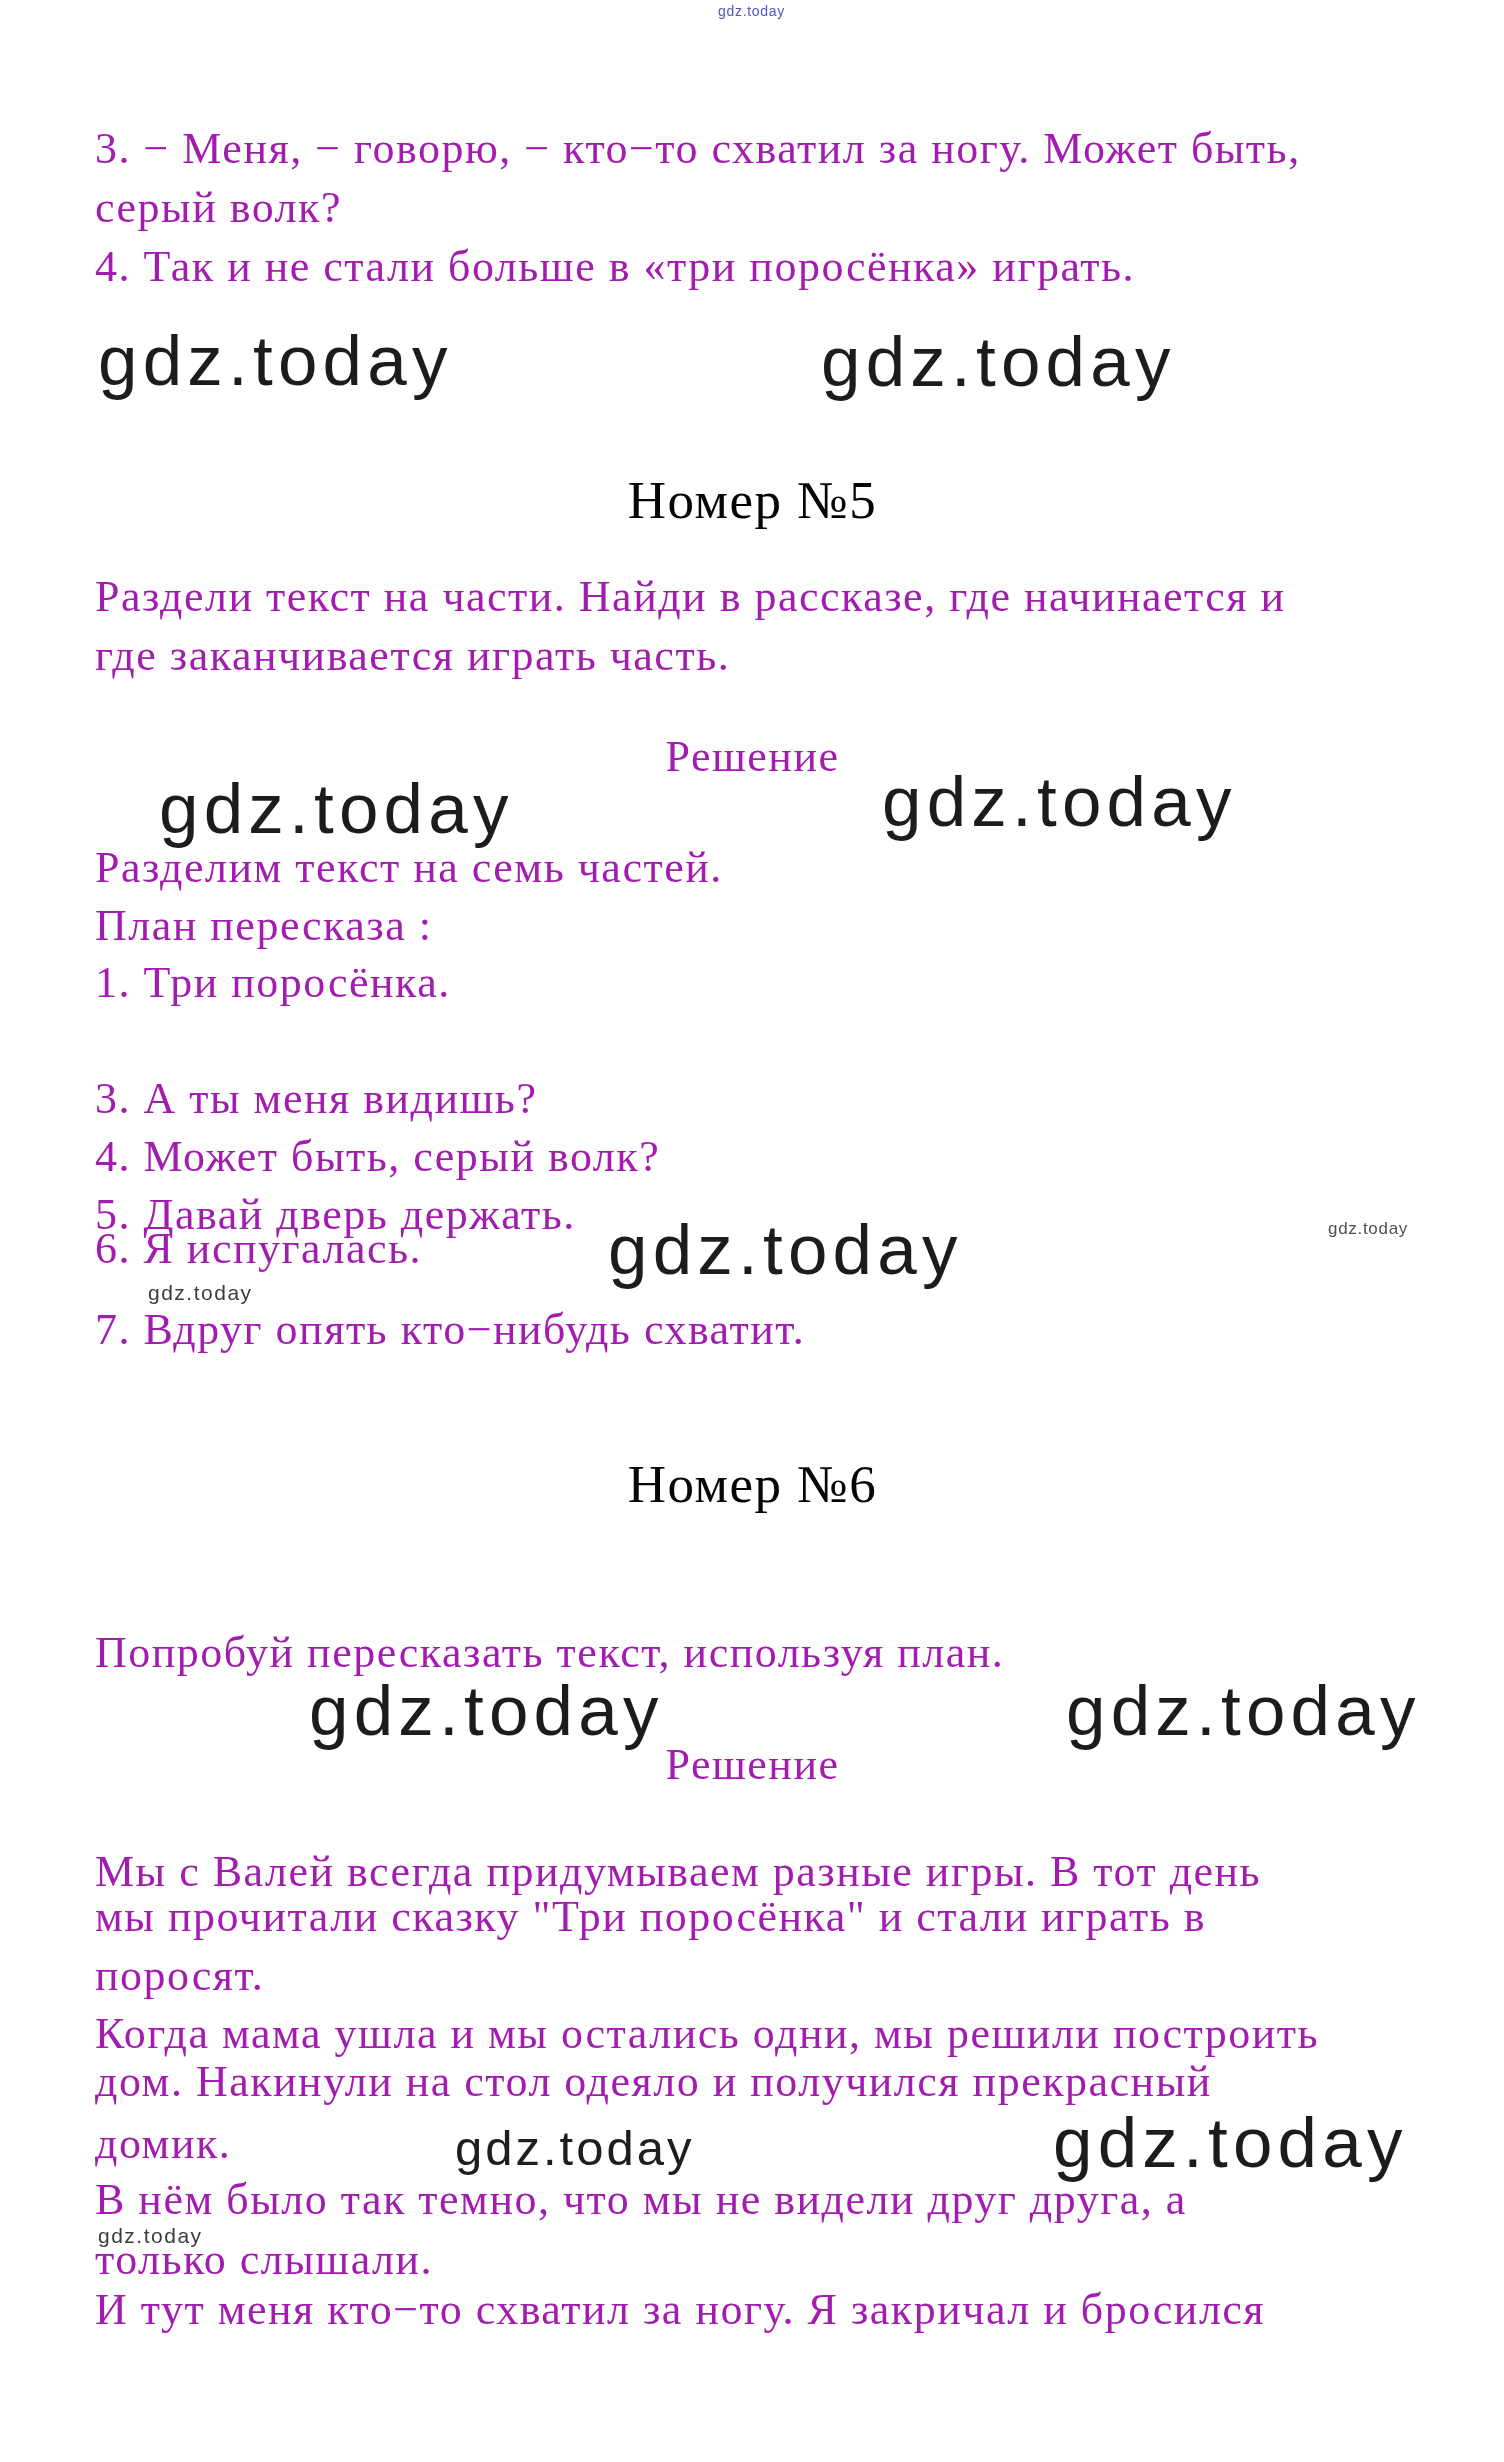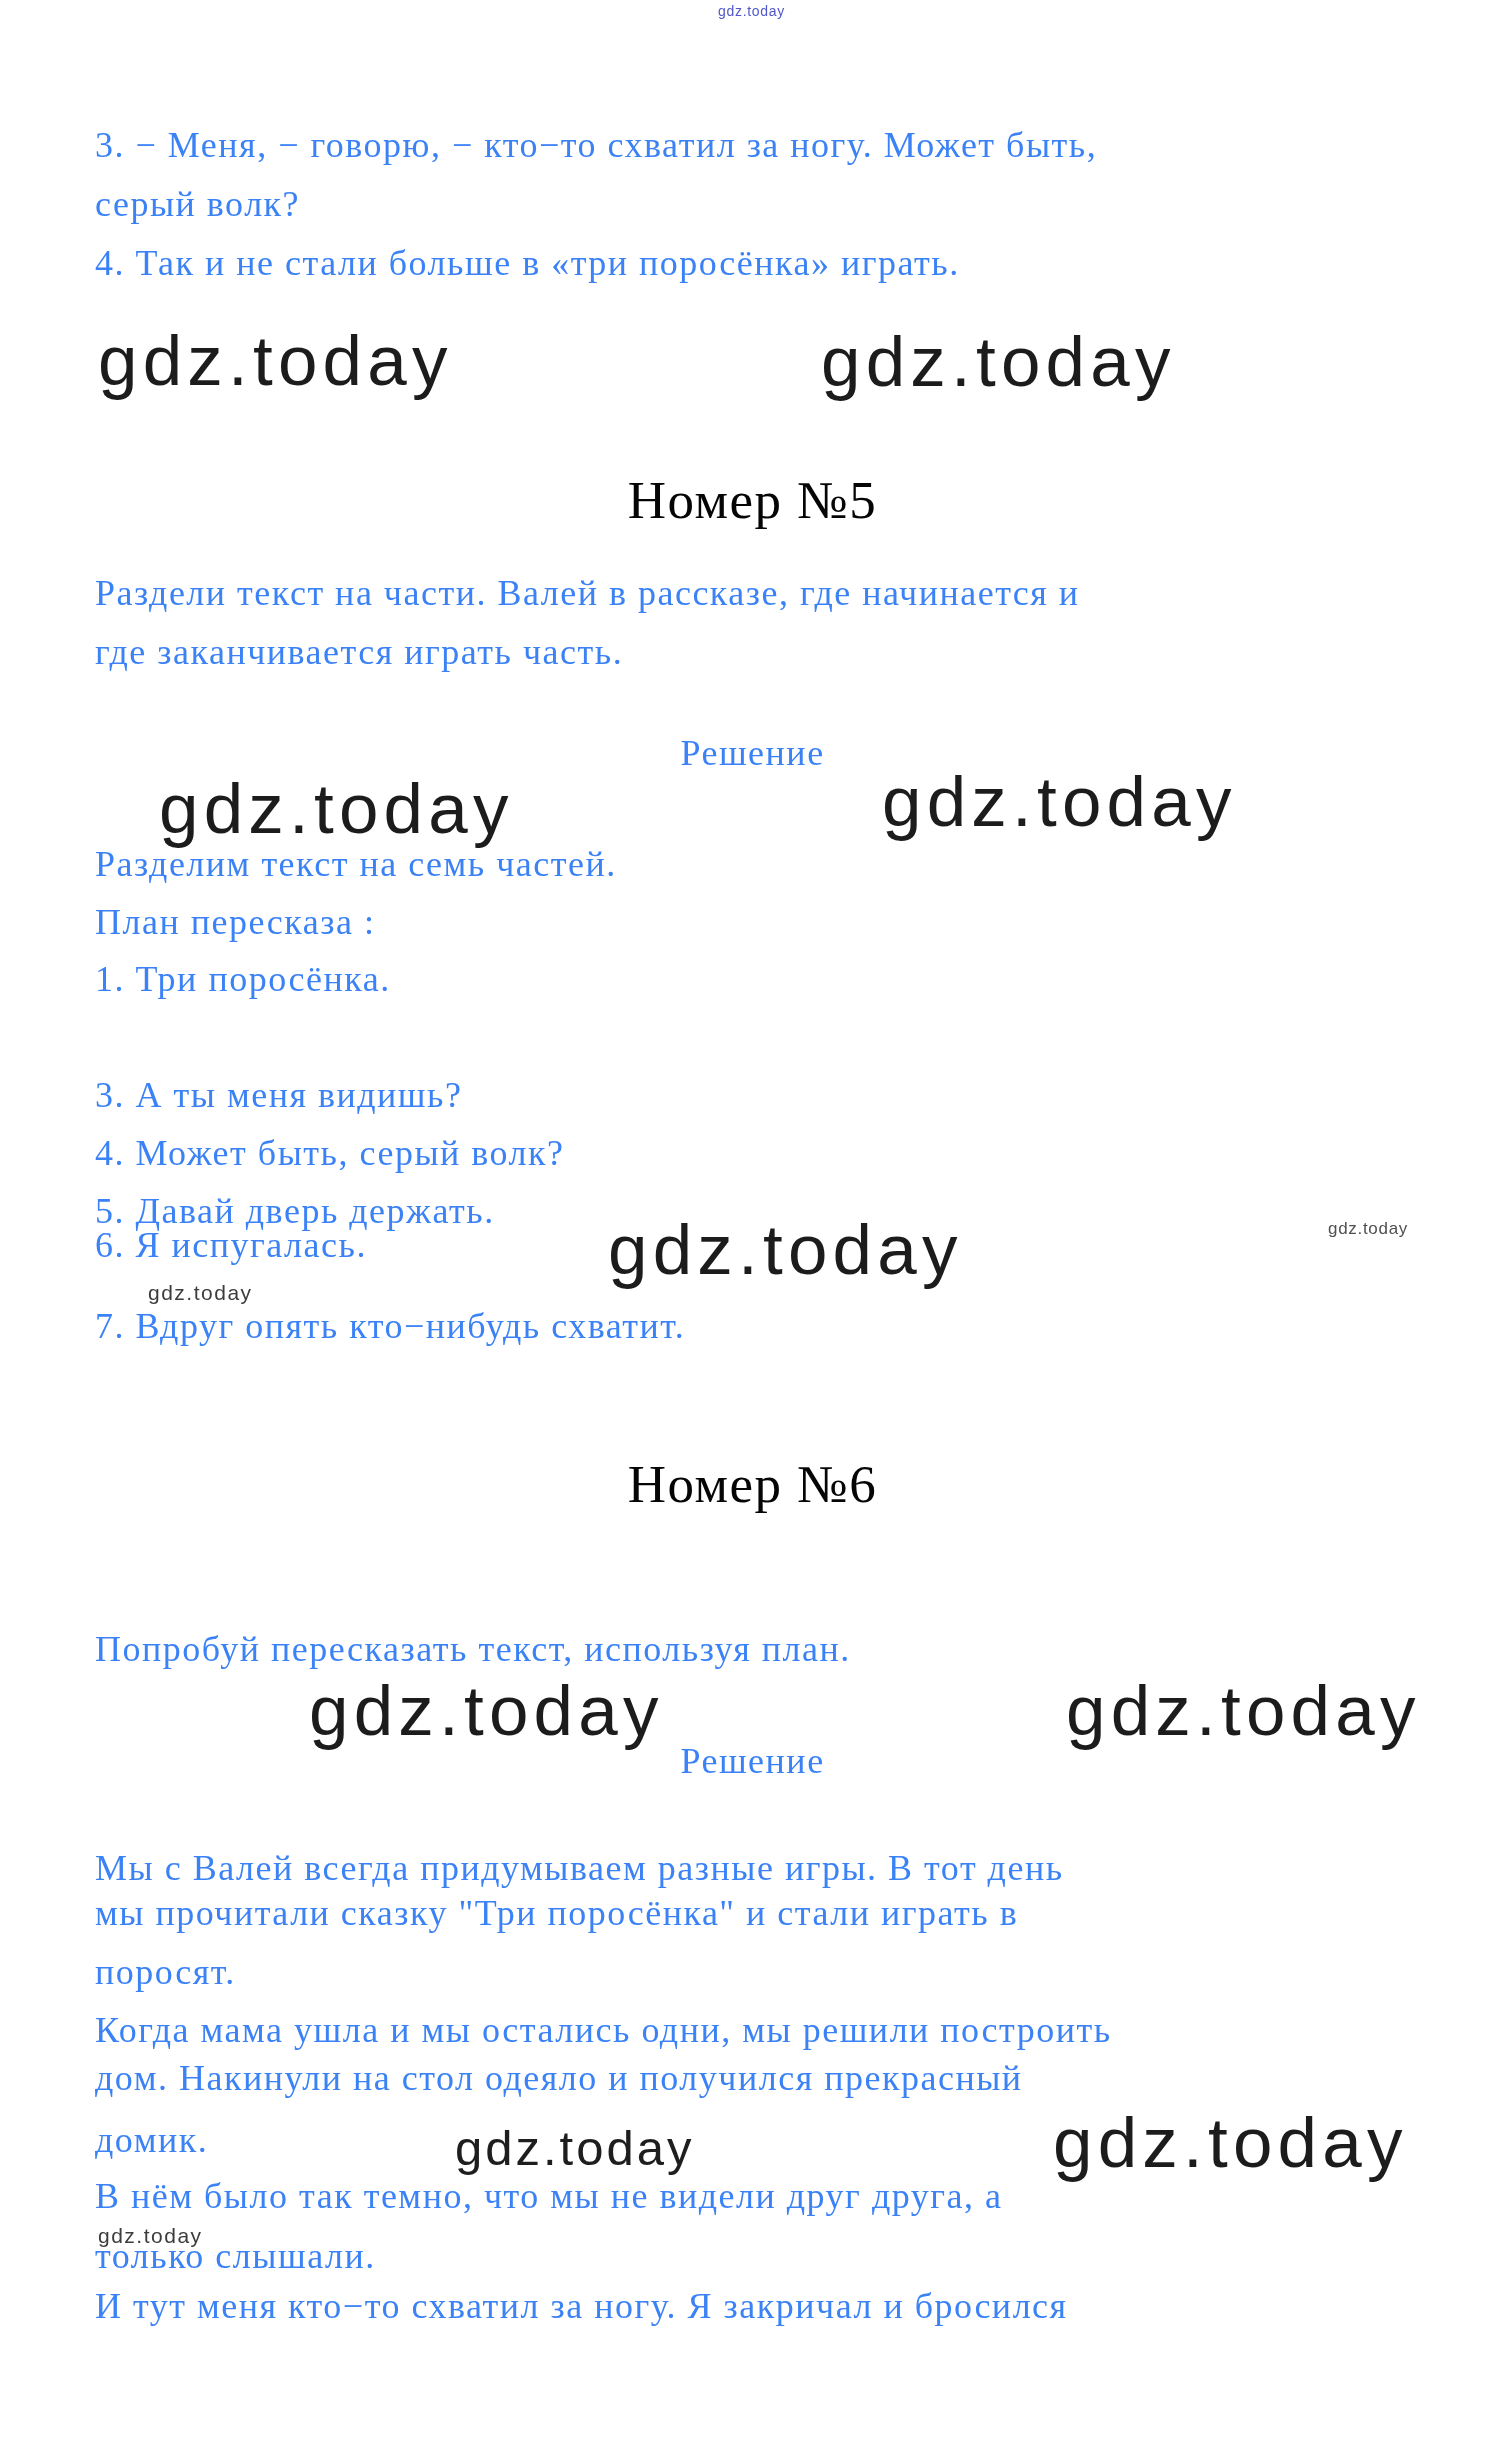--- a/index.html
+++ b/index.html
@@ -9,24 +9,24 @@
     height:2462px;
     margin:0 auto;
     background:#ffffff;
     overflow:hidden;
     font-family:"Liberation Serif","DejaVu Serif",serif;
   }
   .line{
     position:absolute;
     left:95px;
     white-space:nowrap;
-    font-size:36px;
+    font-size:44px;
     line-height:1;
     letter-spacing:1.5px;
-    color:#3b82f6;
+    color:#a21caf;
   }
   .centered{
     left:0;
     width:100%;
     text-align:center;
   }
   .h{
     position:absolute;
     left:0;
     width:100%;
@@ -58,21 +58,21 @@
   <div class="wm wm-top" style="left:718px;top:3.7px;">gdz.today</div>
 
   <div class="line" style="top:127px;">3. − Меня, − говорю, − кто−то схватил за ногу. Может быть,</div>
   <div class="line" style="top:186px;">серый волк?</div>
   <div class="line" style="top:245px;">4. Так и не стали больше в «три поросёнка» играть.</div>
 
   <div class="wm wm-big" style="left:98px;top:325px;">gdz.today</div>
   <div class="wm wm-big" style="left:821px;top:326px;">gdz.today</div>
 
   <div class="h" style="top:474px;">Номер №5</div>
-  <div class="line" style="top:575px;">Раздели текст на части. Валей в рассказе, где начинается и</div>
+  <div class="line" style="top:575px;">Раздели текст на части. Найди в рассказе, где начинается и</div>
   <div class="line" style="top:634px;">где заканчивается играть часть.</div>
   <div class="line centered" style="top:735px;">Решение</div>
 
   <div class="wm wm-big" style="left:159px;top:773px;">gdz.today</div>
   <div class="wm wm-big" style="left:882px;top:766px;">gdz.today</div>
 
   <div class="line" style="top:846px;">Разделим текст на семь частей.</div>
   <div class="line" style="top:904px;">План пересказа :</div>
   <div class="line" style="top:961px;">1. Три поросёнка.</div>
   <div class="line" style="top:1077px;">3. А ты меня видишь?</div>

